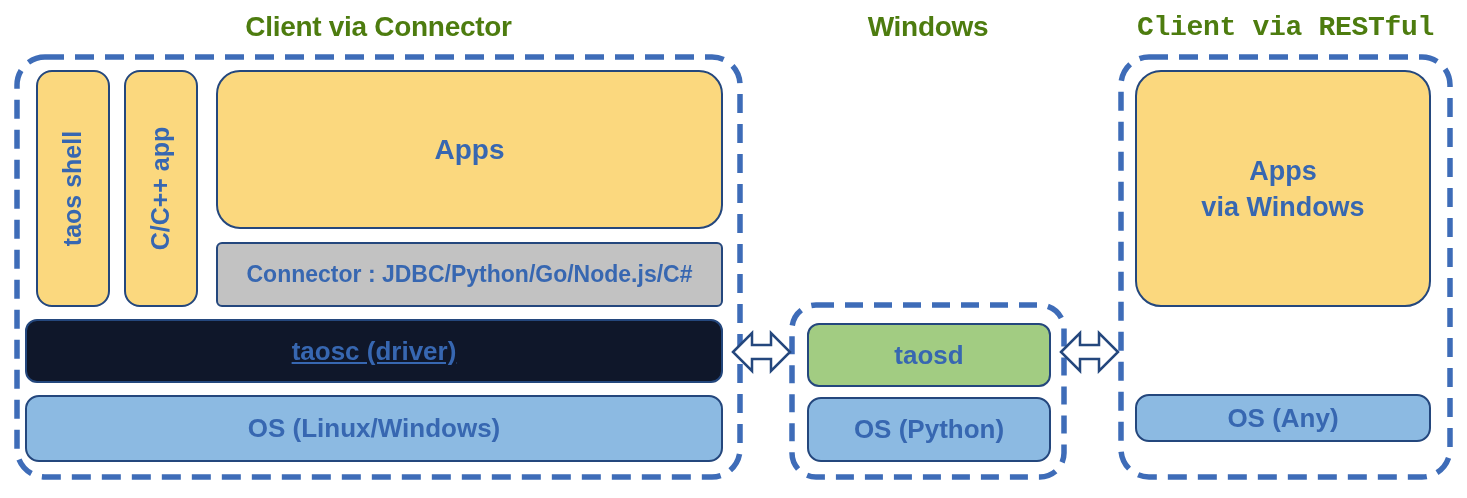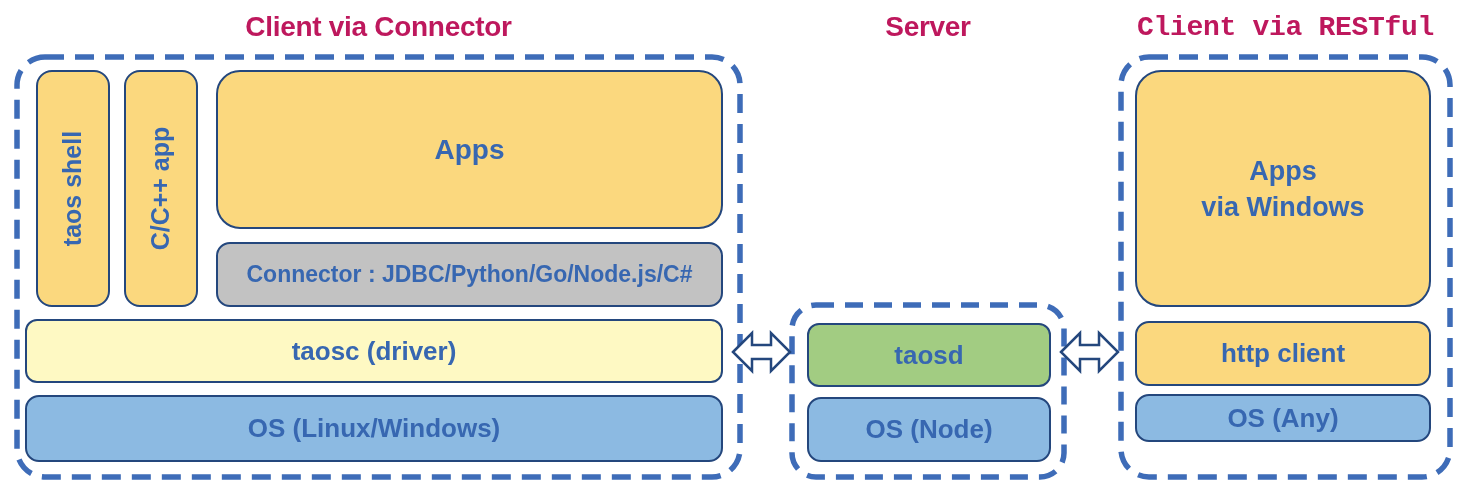--- a/index.html
+++ b/index.html
@@ -7,46 +7,46 @@
     position:relative;
     width:1467px;height:498px;
     background:#ffffff;
     font-family:"Liberation Sans",sans-serif;
     overflow:hidden;
   }
   .underlay{position:absolute;left:0;top:0;}
   .section-title{
     position:absolute;top:10px;height:34px;
     display:flex;align-items:center;justify-content:center;
-    font-size:28px;font-weight:bold;color:#be185d;
+    font-size:28px;font-weight:bold;color:#4d7c0f;
     letter-spacing:-0.3px;
   }
   .title-left{left:17px;width:723px;}
   .title-mid{left:792px;width:272px;}
   .title-right{left:1121px;width:329px;font-family:Liberation Mono, monospace;}
   .box{
     position:absolute;
     border:2.5px solid #24477D;
     box-sizing:border-box;
     display:flex;align-items:center;justify-content:center;
     font-weight:bold;color:#3767B1;
     text-align:center;
   }
   .yellow{background:#FBD87E;}
-  .orange{background:#fef9c3;}
+  .orange{background:#0f172a;text-decoration:underline;}
   .green{background:#A2CC82;}
   .blue{background:#8CBAE2;}
   .gray{background:#C2C2C2;}
 
   .vert{left:auto;width:74px;top:70px;height:237px;border-radius:16px;}
   .vert .rot{transform:rotate(-90deg);white-space:nowrap;font-size:25px;}
   .b-taos-shell{left:36px;}
   .b-cpp-app{left:124px;}
   .b-apps{left:216px;top:70px;width:507px;height:159px;border-radius:24px;font-size:28px;}
-  .b-connector{left:216px;top:242px;width:507px;height:65px;border-radius:14px;font-size:23px;}
+  .b-connector{left:216px;top:242px;width:507px;height:65px;border-radius:6px;font-size:23px;}
   .b-taosc{left:25px;top:319px;width:698px;height:64px;border-radius:12px;font-size:26px;}
   .b-os-left{left:25px;top:395px;width:698px;height:67px;border-radius:14px;font-size:26px;}
   .b-taosd{left:807px;top:323px;width:244px;height:64px;border-radius:12px;font-size:26px;}
   .b-os-mid{left:807px;top:397px;width:244px;height:65px;border-radius:14px;font-size:26px;}
   .b-apps-rest{left:1135px;top:70px;width:296px;height:237px;border-radius:26px;font-size:27px;line-height:36px;flex-direction:column;}
   .b-http{left:1135px;top:321px;width:296px;height:65px;border-radius:14px;font-size:26px;}
   .b-os-right{left:1135px;top:394px;width:296px;height:48px;border-radius:14px;font-size:26px;}
 </style>
 </head>
 <body>
@@ -59,21 +59,21 @@
     <rect x="1121" y="57" width="329" height="420" rx="28" ry="28" fill="none" stroke="#3E6CB8" stroke-width="5.5" stroke-dasharray="19 11"></rect>
     <g>
       <polygon points="733,352 752,333 752,345 771,345 771,333 790,352 771,371 771,359 752,359 752,371" fill="#ffffff" stroke="#24477D" stroke-width="2.5" stroke-linejoin="miter"></polygon>
     </g>
     <g>
       <polygon points="1061,352 1080,333 1080,345 1099,345 1099,333 1118,352 1099,371 1099,359 1080,359 1080,371" fill="#ffffff" stroke="#24477D" stroke-width="2.5" stroke-linejoin="miter"></polygon>
     </g>
   </svg>
 
   <div class="section-title title-left">Client via Connector</div>
-  <div class="section-title title-mid">Server</div>
+  <div class="section-title title-mid">Windows</div>
   <div class="section-title title-right">Client via RESTful</div>
 
   <div class="box yellow vert b-taos-shell">
     <span class="rot">taos shell</span>
   </div>
   <div class="box yellow vert b-cpp-app">
     <span class="rot">C/C++ app</span>
   </div>
   <div class="box yellow b-apps">
     <span>Apps</span>
@@ -85,27 +85,24 @@
     <span>taosc (driver)</span>
   </div>
   <div class="box green b-taosd">
     <span>taosd</span>
   </div>
 
   <div class="box blue b-os-left">
     <span>OS (Linux/Windows)</span>
   </div>
   <div class="box blue b-os-mid">
-    <span>OS (Node)</span>
+    <span>OS (Python)</span>
   </div>
 
   <div class="box yellow b-apps-rest">
     <span>Apps</span>
     <span>via Windows</span>
-  </div>
-  <div class="box yellow b-http">
-    <span>http client</span>
   </div>
   <div class="box blue b-os-right">
     <span>OS (Any)</span>
   </div>
 
 </div>
 
 </body></html>

